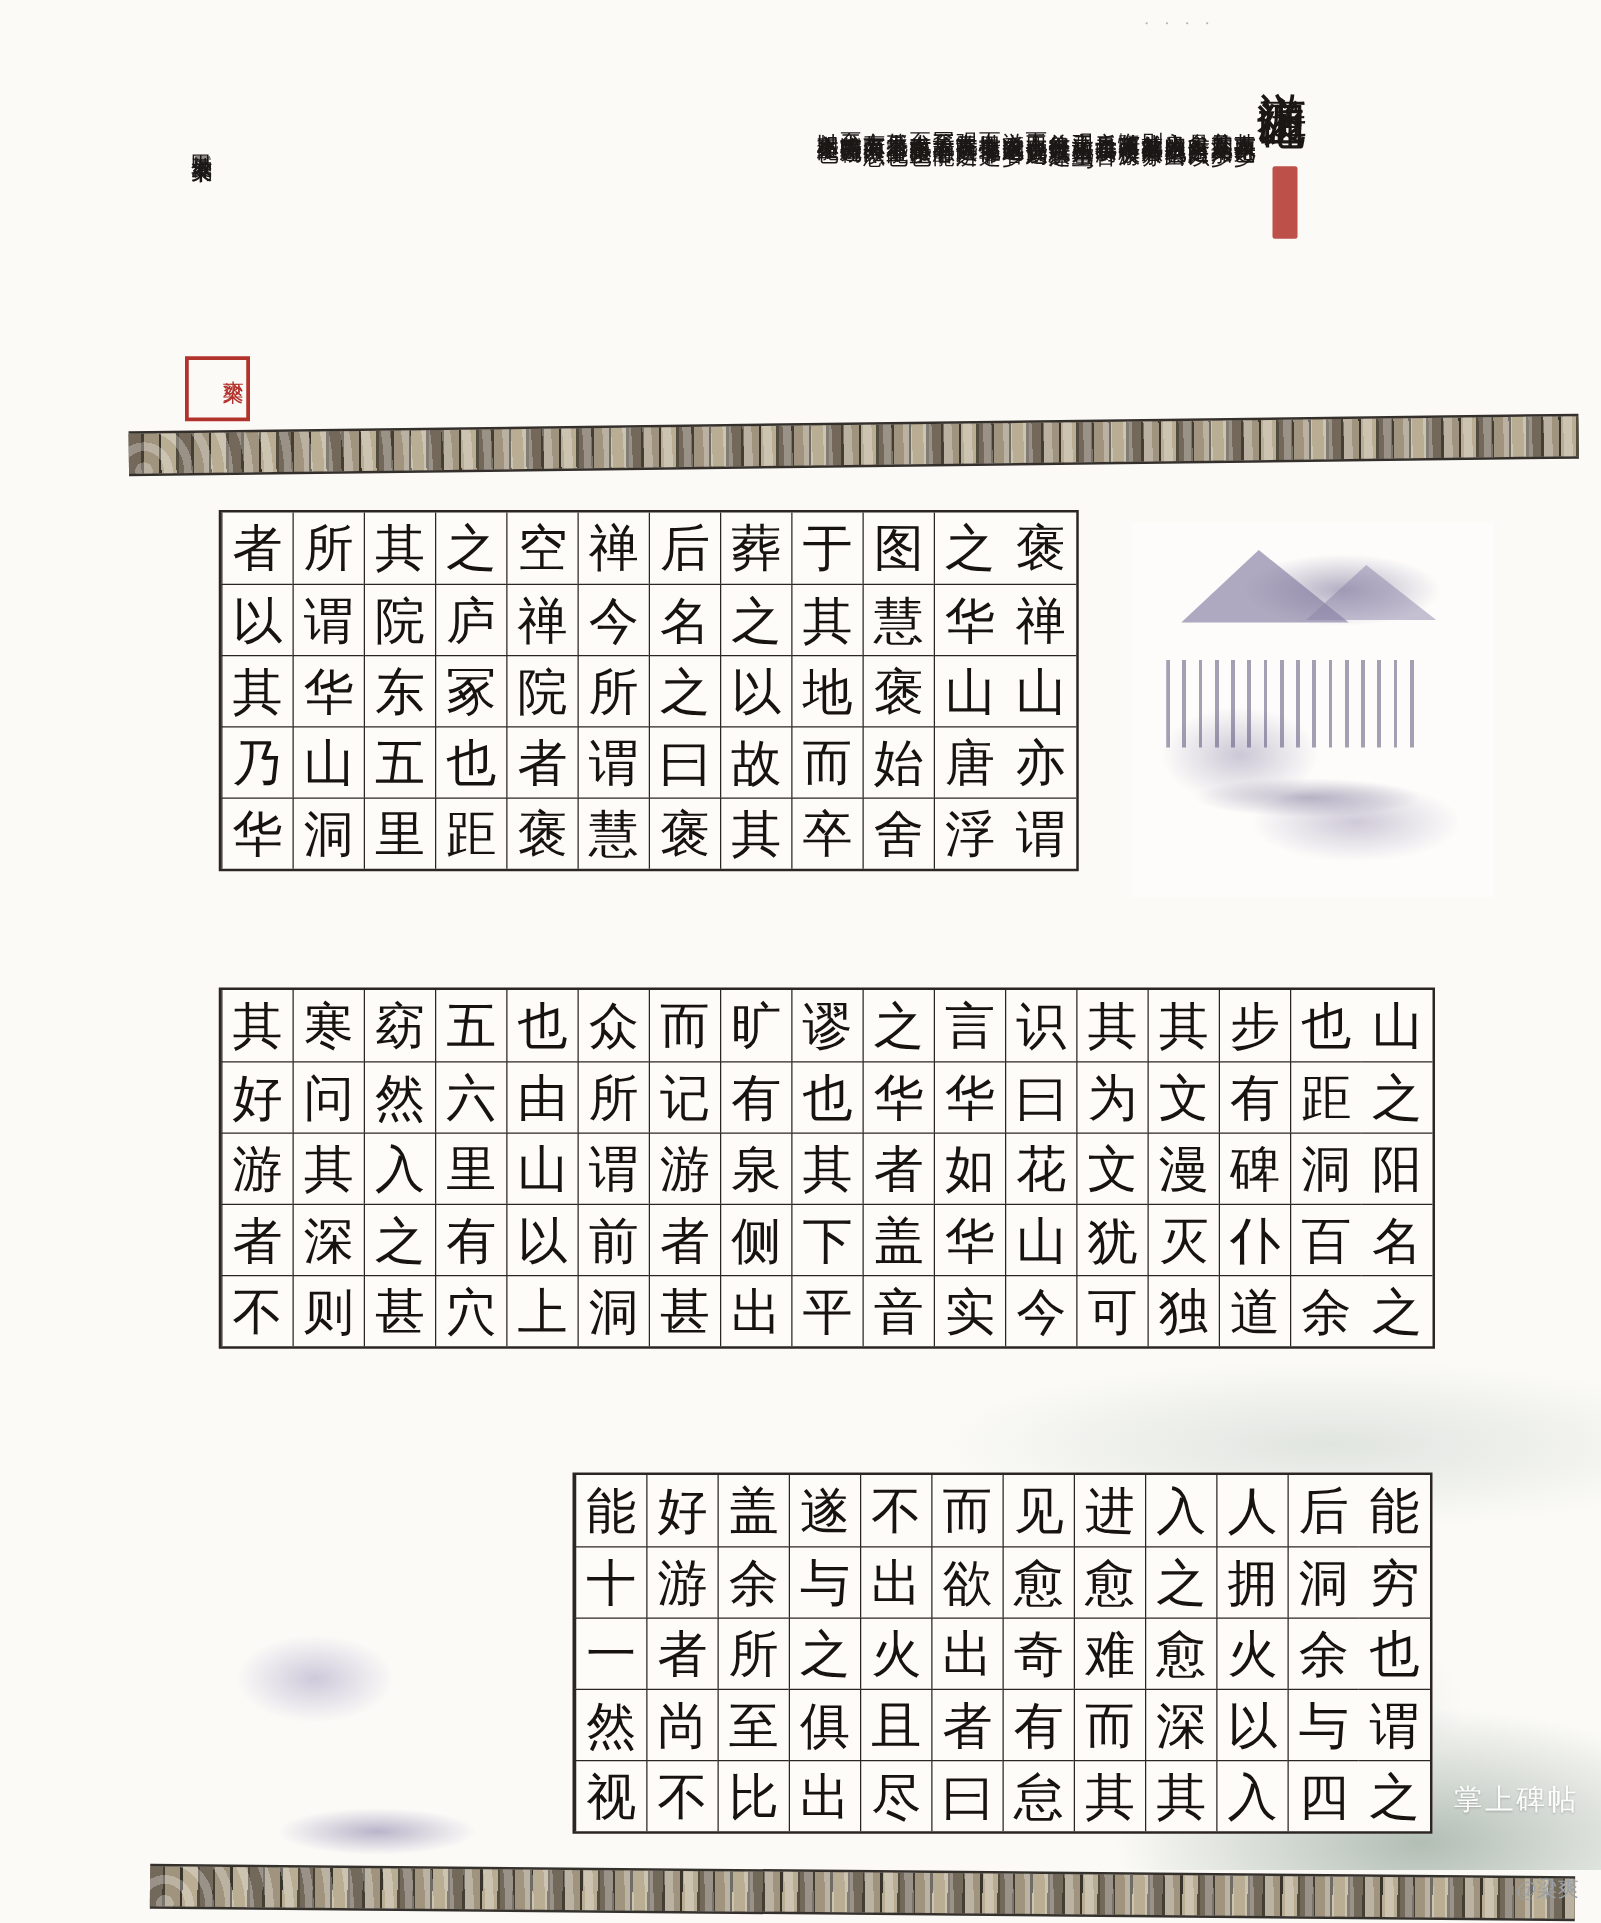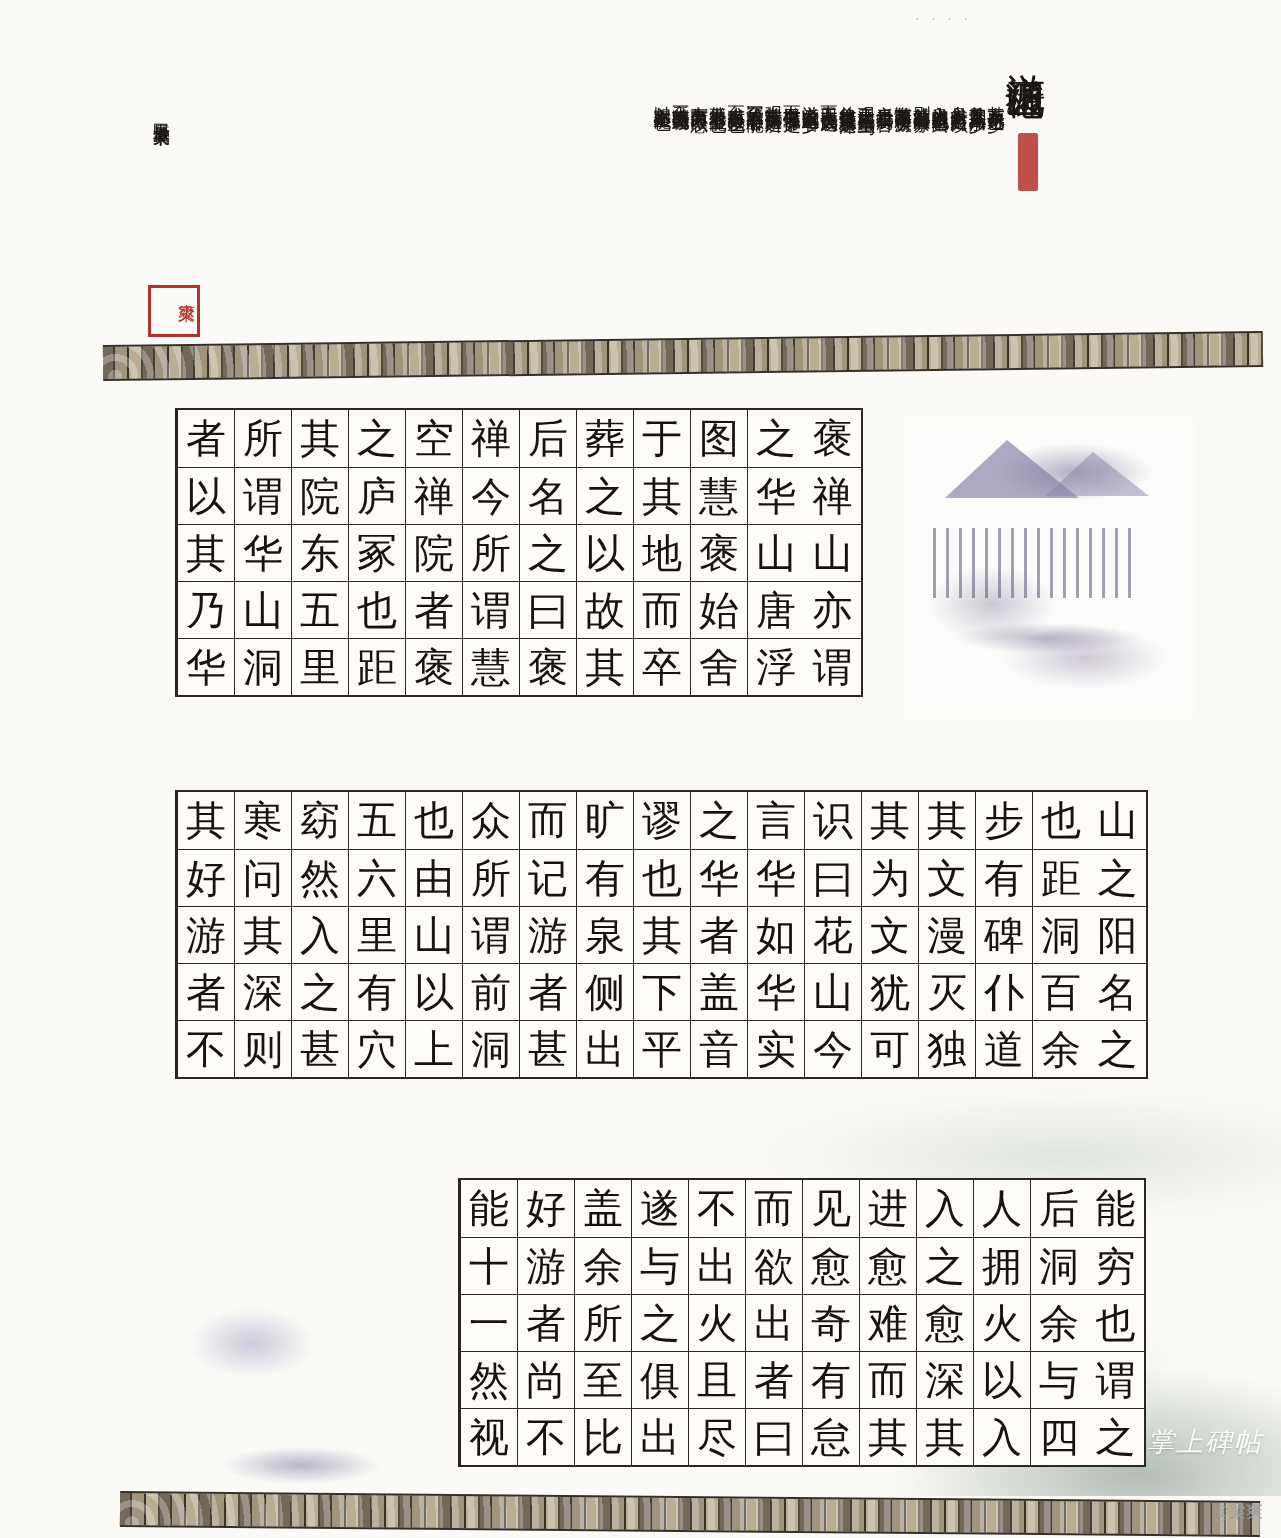--- a/index.html
+++ b/index.html
@@ -148,24 +148,23 @@
     background:
       radial-gradient(ellipse 340px 150px at 80% 95%, rgba(118,140,126,.55), rgba(255,255,255,0) 72%),
       radial-gradient(ellipse 300px 120px at 55% 70%, rgba(150,168,156,.40), rgba(255,255,255,0) 72%),
       radial-gradient(ellipse 420px 90px at 70% 22%, rgba(175,190,180,.35), rgba(255,255,255,0) 75%);
     pointer-events:none;
   }
 
   
   #watermark-brand{
     right:18px;top:1424px;
-    font-size:27px;color:#ffffff;opacity:.92;
+    font-size:23px;color:#ffffff;opacity:.92;
     font-family:"Liberation Serif", serif;letter-spacing:2px;
     text-shadow:0 1px 2px rgba(0,0,0,.25);
-    font-style:italic;
   }
   #watermark-user{
     right:18px;top:1500px;
     font-size:17px;color:#9aa0a6;margin-left:24px;
   }
   #dots{
     left:915px;top:12px;color:#b9b4ae;font-size:14px;letter-spacing:4px;
   }
 </style>
 </head>

